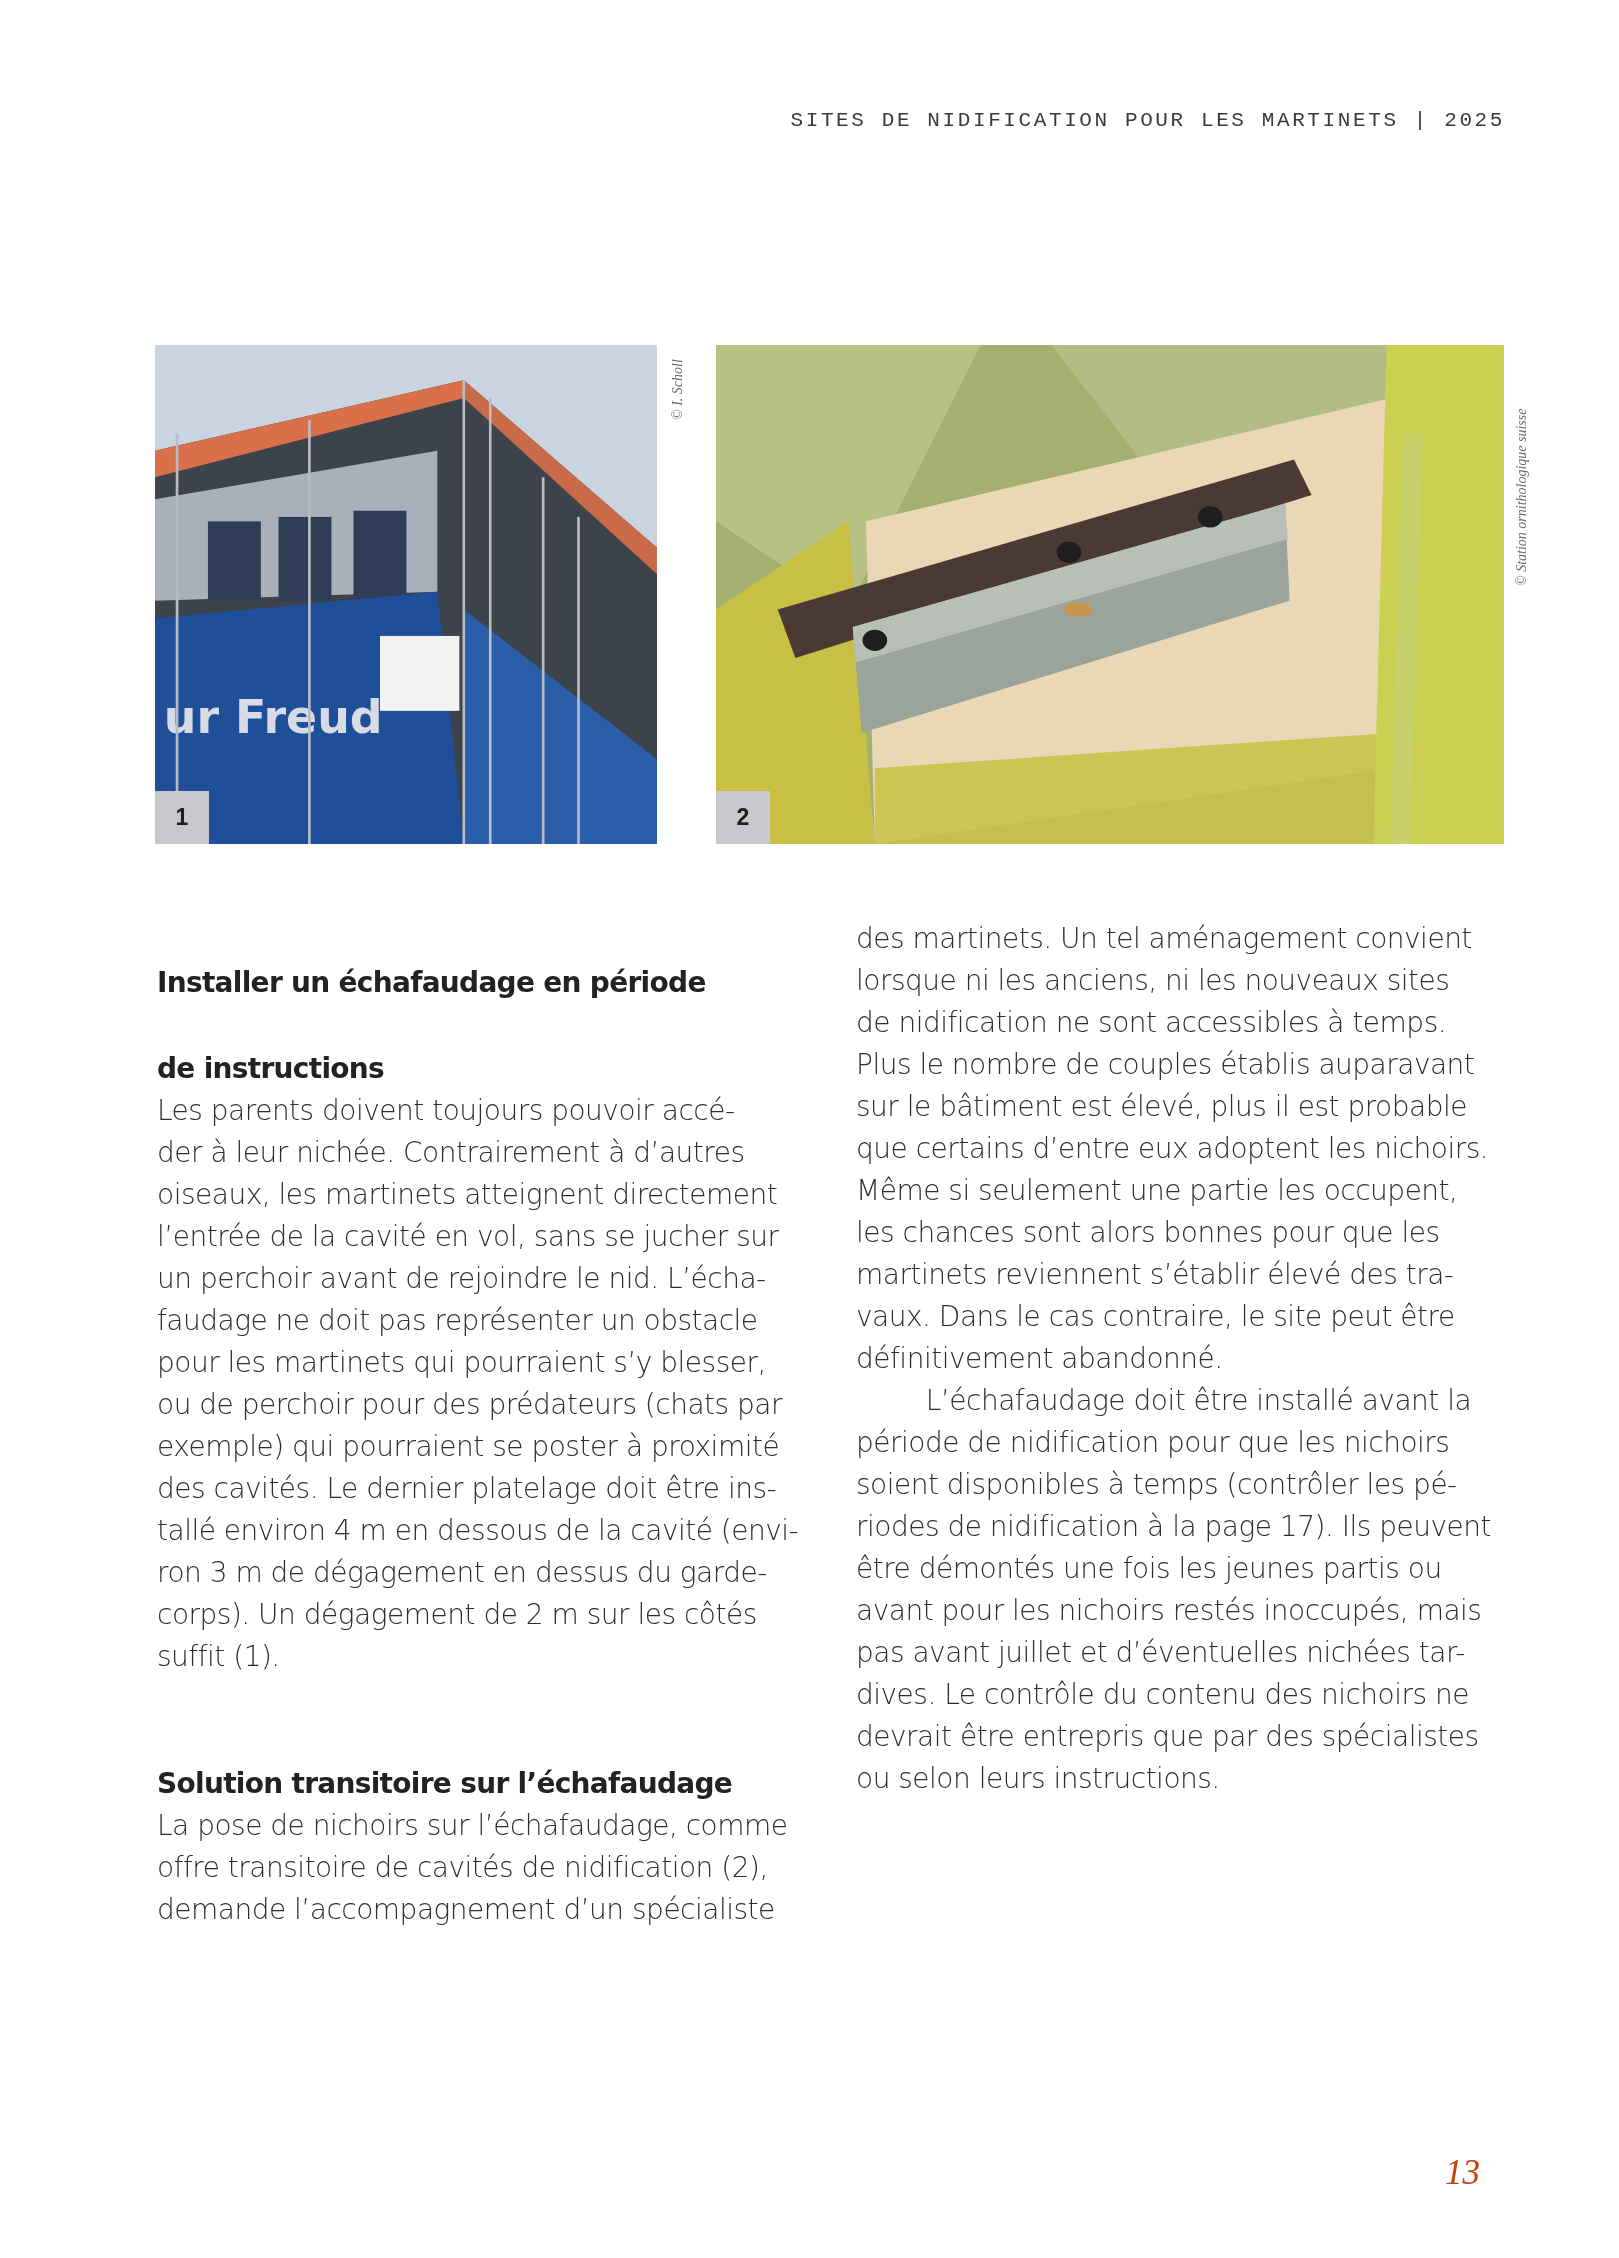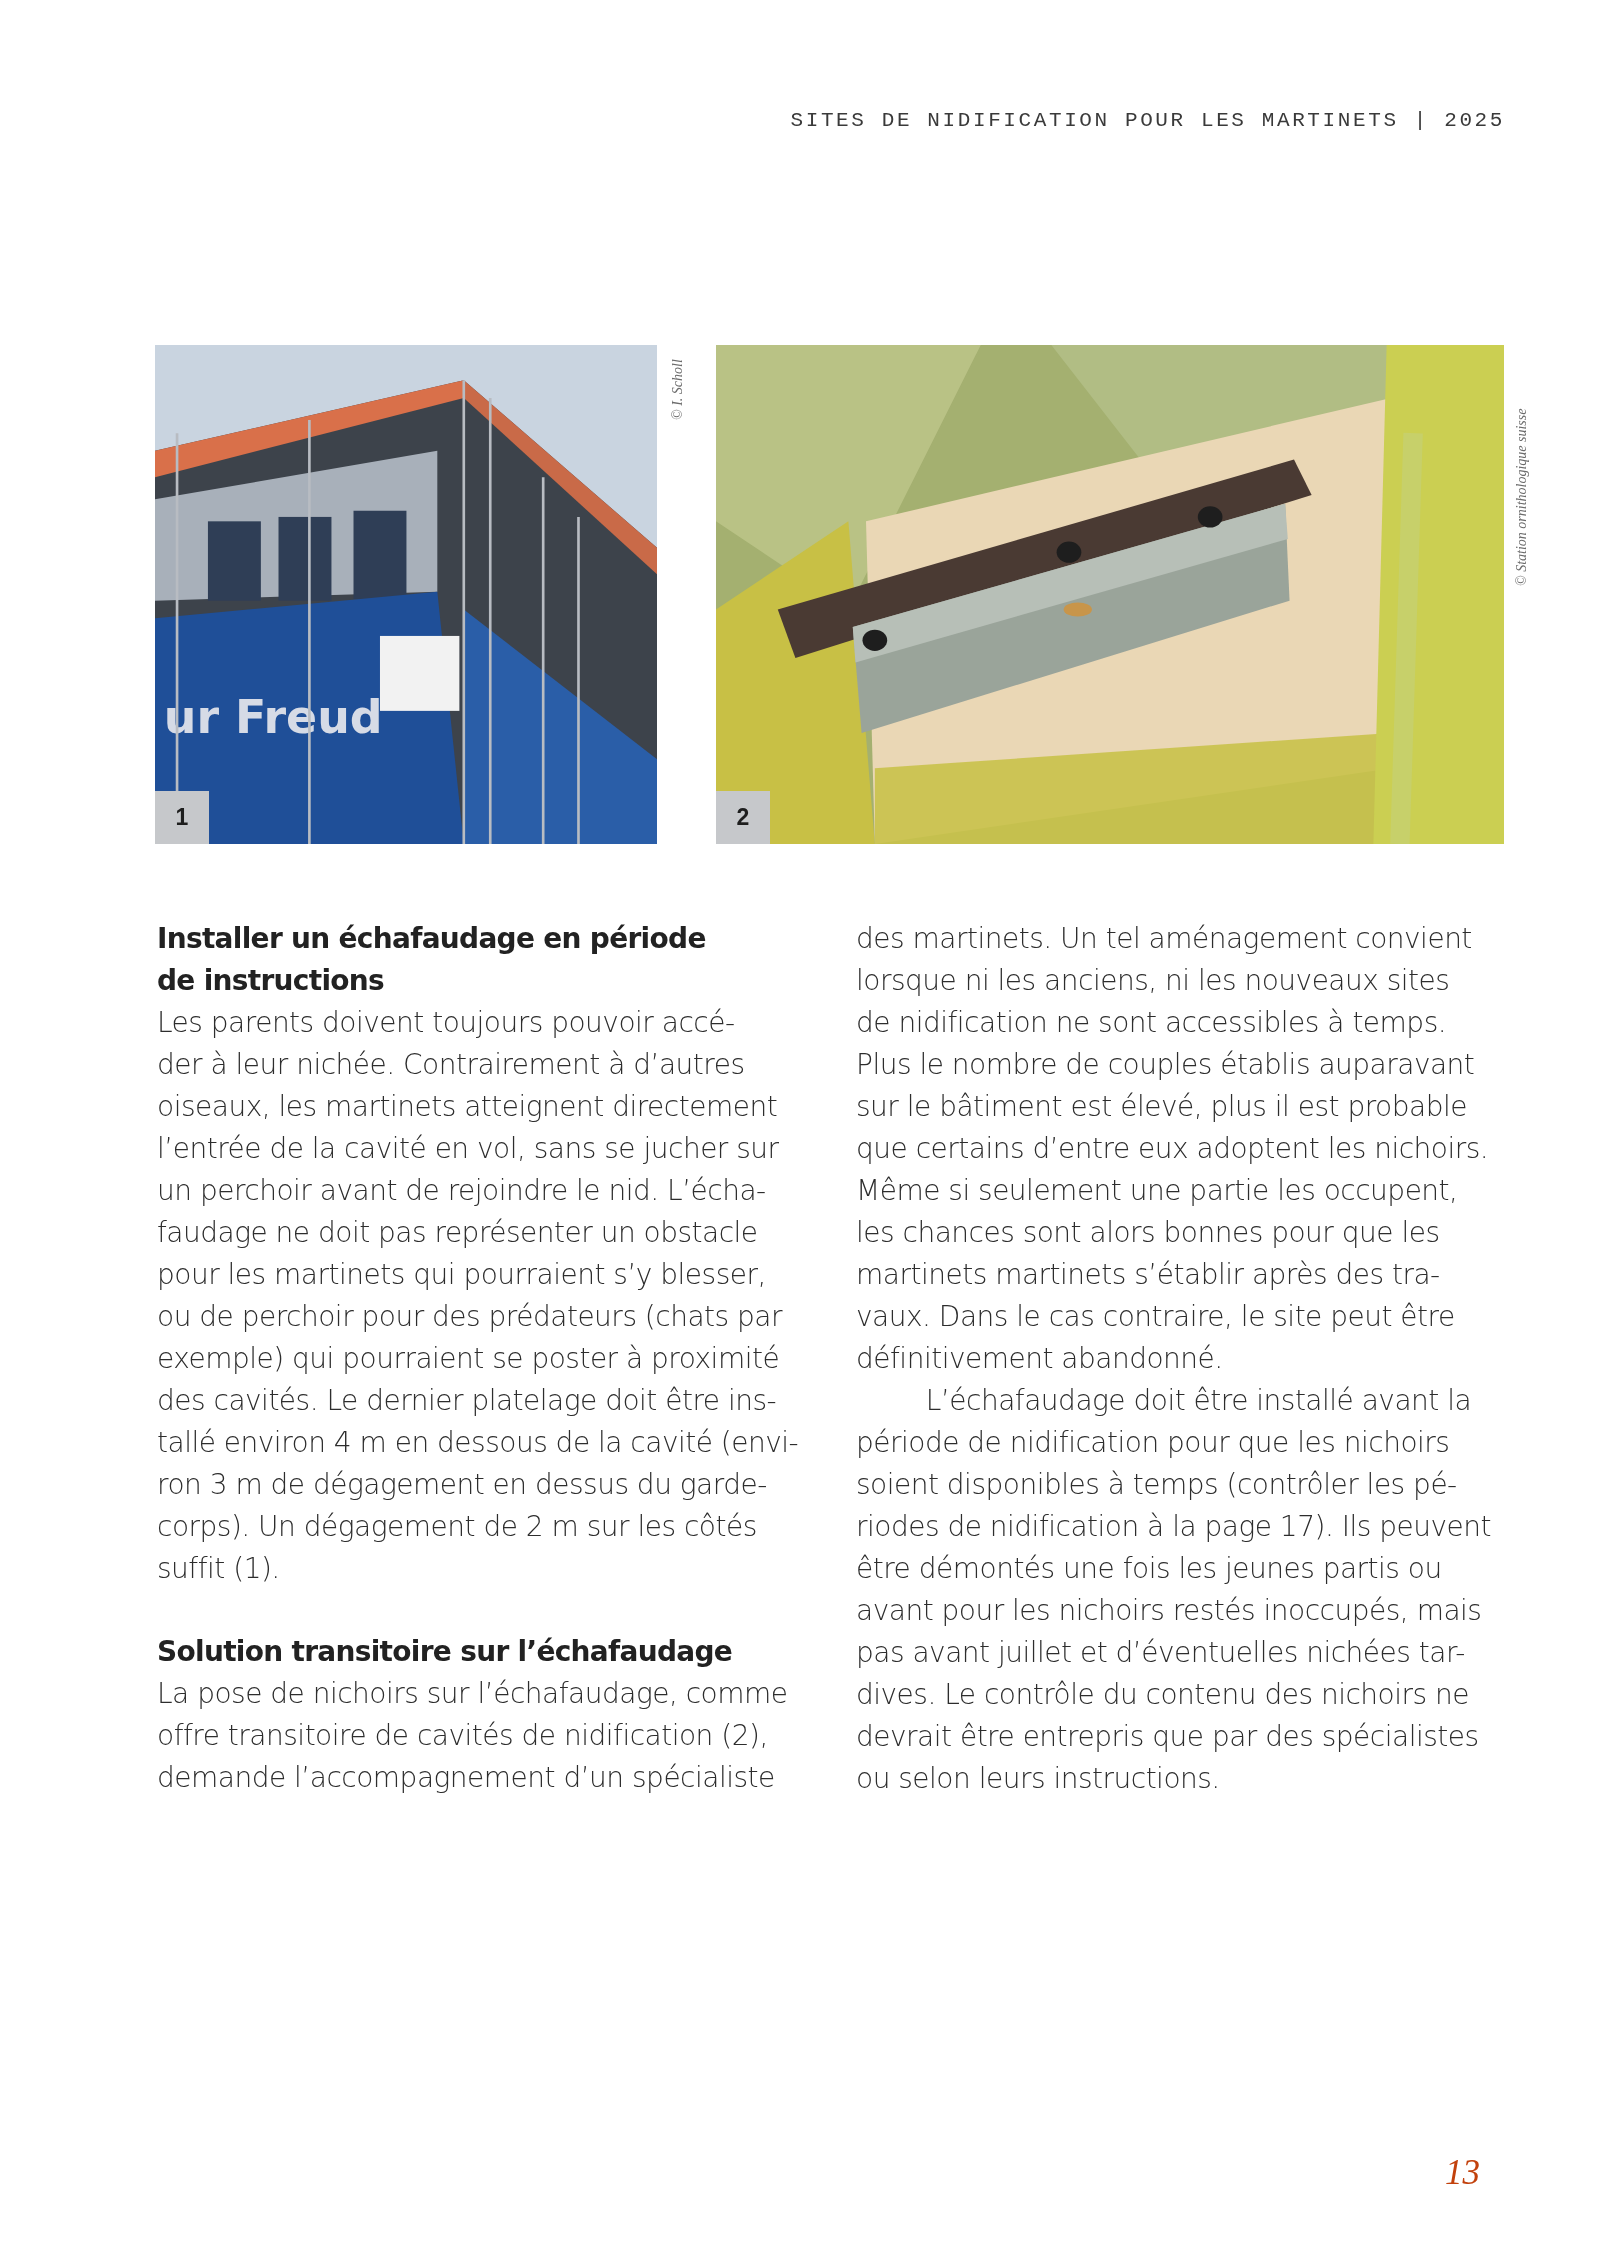--- a/index.html
+++ b/index.html
@@ -28,21 +28,21 @@
     font-size: 14px; color: #6b6b6b; white-space: nowrap;
     transform: rotate(-90deg); transform-origin: left top;
   }
   .credit1 { left: 670px; top: 420px; }
   .credit2 { left: 1514px; top: 586px; }
   .col { position: absolute; top: 918px; font-size: 28px; line-height: 42px; color: #2d2d2d;
     font-family: "DejaVu Sans", sans-serif; font-weight: 300; letter-spacing: -0.5px; }
   .col-left { left: 157px; width: 653px; }
   .col-right { left: 856px; width: 653px; }
   .line { white-space: nowrap; display: block; }
-  .h { font-weight: bold; color: #222; letter-spacing: -0.7px; }
+  .h { font-weight: bold; color: #222; letter-spacing: -0.7px; margin-top: 44px; }
   .gap { height: 41px; }
   .indent { padding-left: 32px; text-align: center; }
   .pageno { position: absolute; left: 1445px; top: 2153px;
     font-family: "Liberation Serif", "DejaVu Serif", serif; font-style: italic;
     font-size: 35px; color: #c2410c; }
 </style>
 </head>
 <body>
 
 <div class="header">SITES DE NIDIFICATION POUR LES MARTINETS | 2025</div>
@@ -122,21 +122,21 @@
 
 <div class="col col-right">
   <span class="line">des martinets. Un tel aménagement convient</span>
   <span class="line">lorsque ni les anciens, ni les nouveaux sites</span>
   <span class="line">de nidification ne sont accessibles à temps.</span>
   <span class="line">Plus le nombre de couples établis auparavant</span>
   <span class="line">sur le bâtiment est élevé, plus il est probable</span>
   <span class="line">que certains d’entre eux adoptent les nichoirs.</span>
   <span class="line">Même si seulement une partie les occupent,</span>
   <span class="line">les chances sont alors bonnes pour que les</span>
-  <span class="line">martinets martinets s’établir après des tra-</span>
+  <span class="line">martinets reviennent s’établir élevé des tra-</span>
   <span class="line">vaux. Dans le cas contraire, le site peut être</span>
   <span class="line">définitivement abandonné.</span>
   <span class="line indent">L’échafaudage doit être installé avant la</span>
   <span class="line">période de nidification pour que les nichoirs</span>
   <span class="line">soient disponibles à temps (contrôler les pé-</span>
   <span class="line">riodes de nidification à la page 17). Ils peuvent</span>
   <span class="line">être démontés une fois les jeunes partis ou</span>
   <span class="line">avant pour les nichoirs restés inoccupés, mais</span>
   <span class="line">pas avant juillet et d’éventuelles nichées tar-</span>
   <span class="line">dives. Le contrôle du contenu des nichoirs ne</span>

